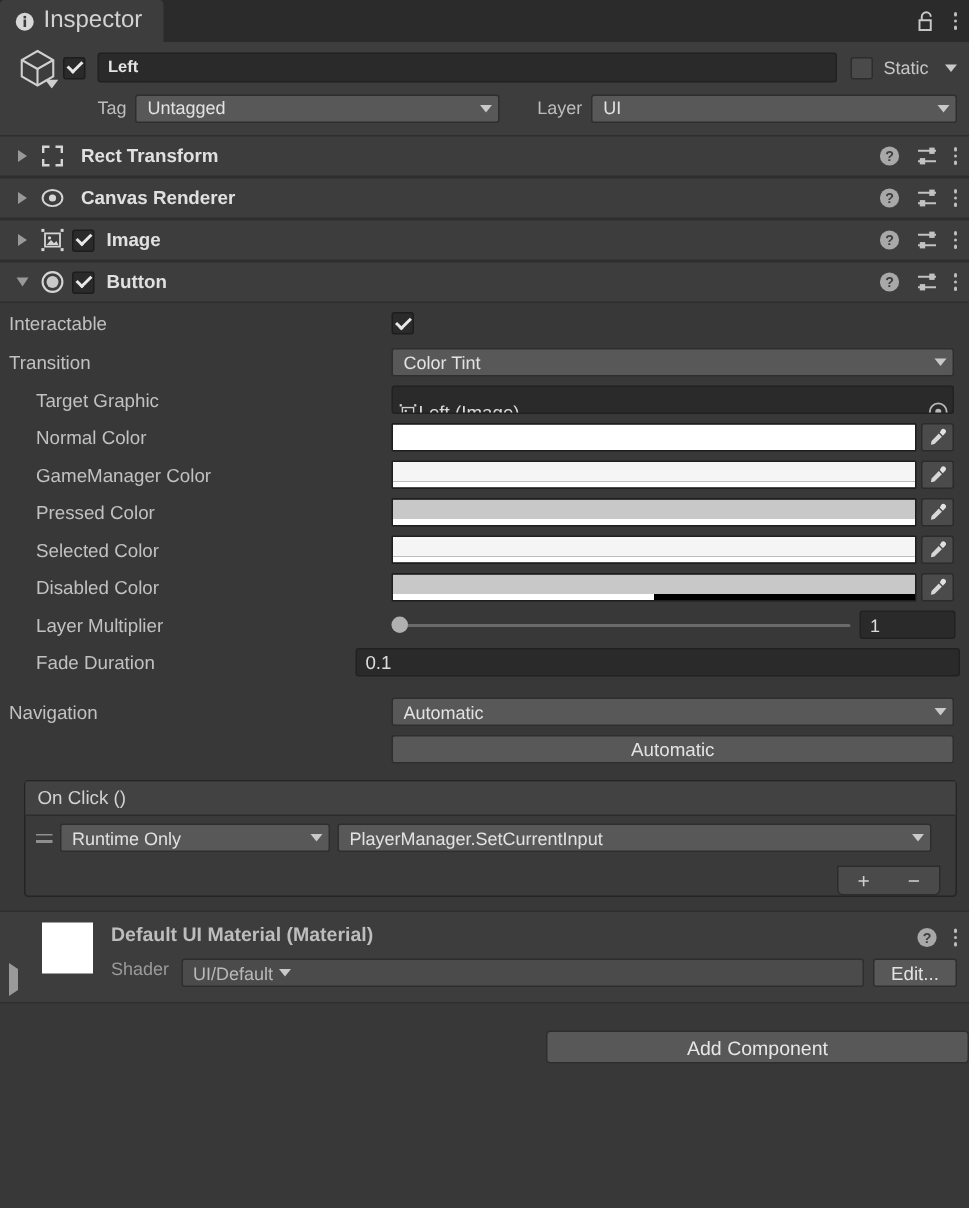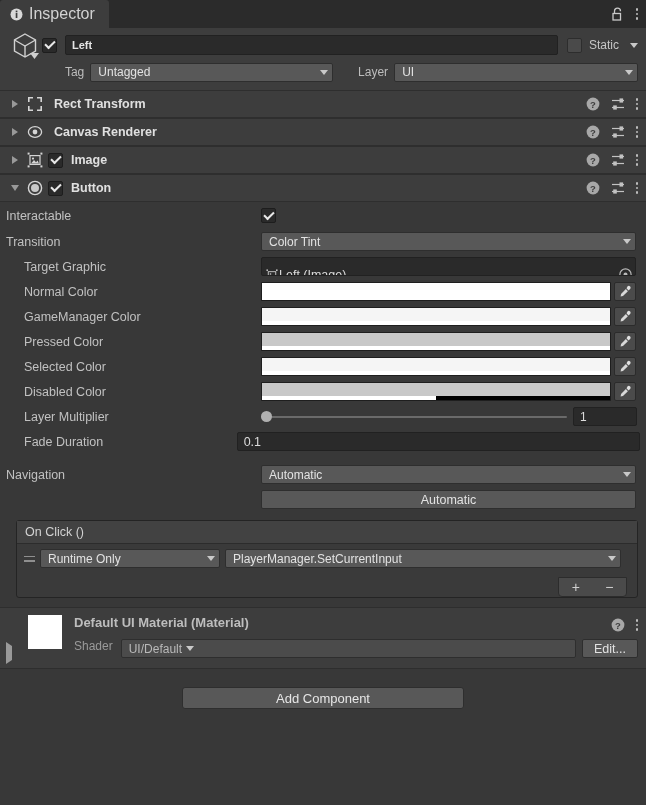--- a/index.html
+++ b/index.html
@@ -166,21 +166,21 @@
   .mat-title { color: #bdbdbd; font-size: 13px; font-weight: bold; }
   .mat-row2 { display: flex; align-items: flex-start; margin-top: 9px; }
   .shader-lbl { color: #9a9a9a; margin-right: 8px; }
   .shader-dd {
     flex: 1; background: #4b4b4b; border: 1px solid #2e2e2e; border-radius: 2px;
     height: 19px; display: flex; align-items: center; padding: 0 4px 0 7px; color: #b9b9b9;
   }
   .edit-btn { width: 56px; margin-left: 6px; }
   .mat-icons { position: absolute; right: 8px; top: 10px; display: flex; align-items: center; gap: 11px; }
 
-  .addcomp-wrap { display: flex; justify-content: center; margin-top: 18px; }
+  .addcomp-wrap { display: flex; justify-content: flex-end; margin-top: 18px; }
   .addcomp {
     width: 282px; height: 22px; background: #585858;
     border: 1px solid #2e2e2e; border-radius: 3px;
     display: flex; align-items: center; justify-content: center;
     color: #e6e6e6; font-size: 13px;
   }
 </style>
 </head>
 <body>
 

